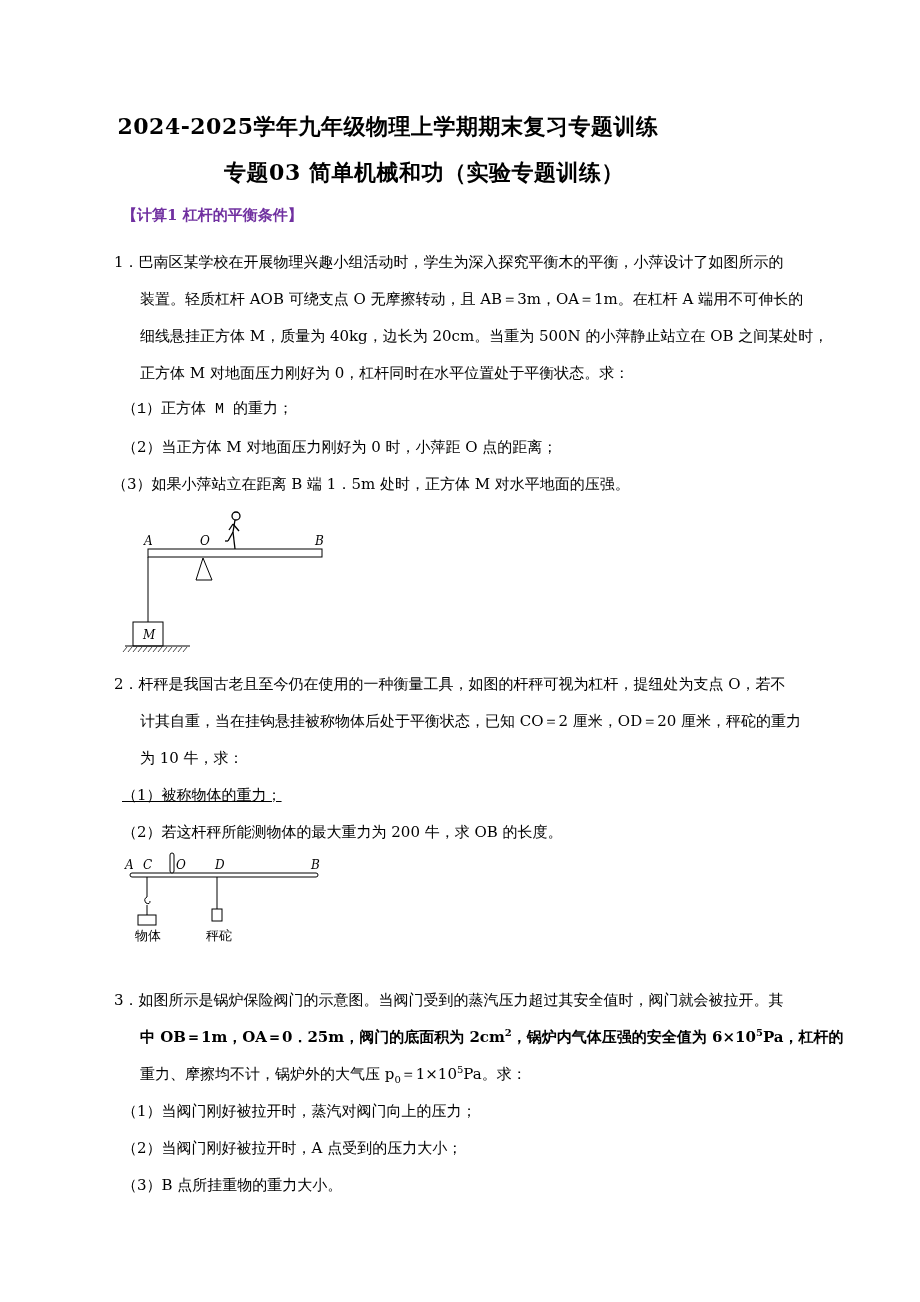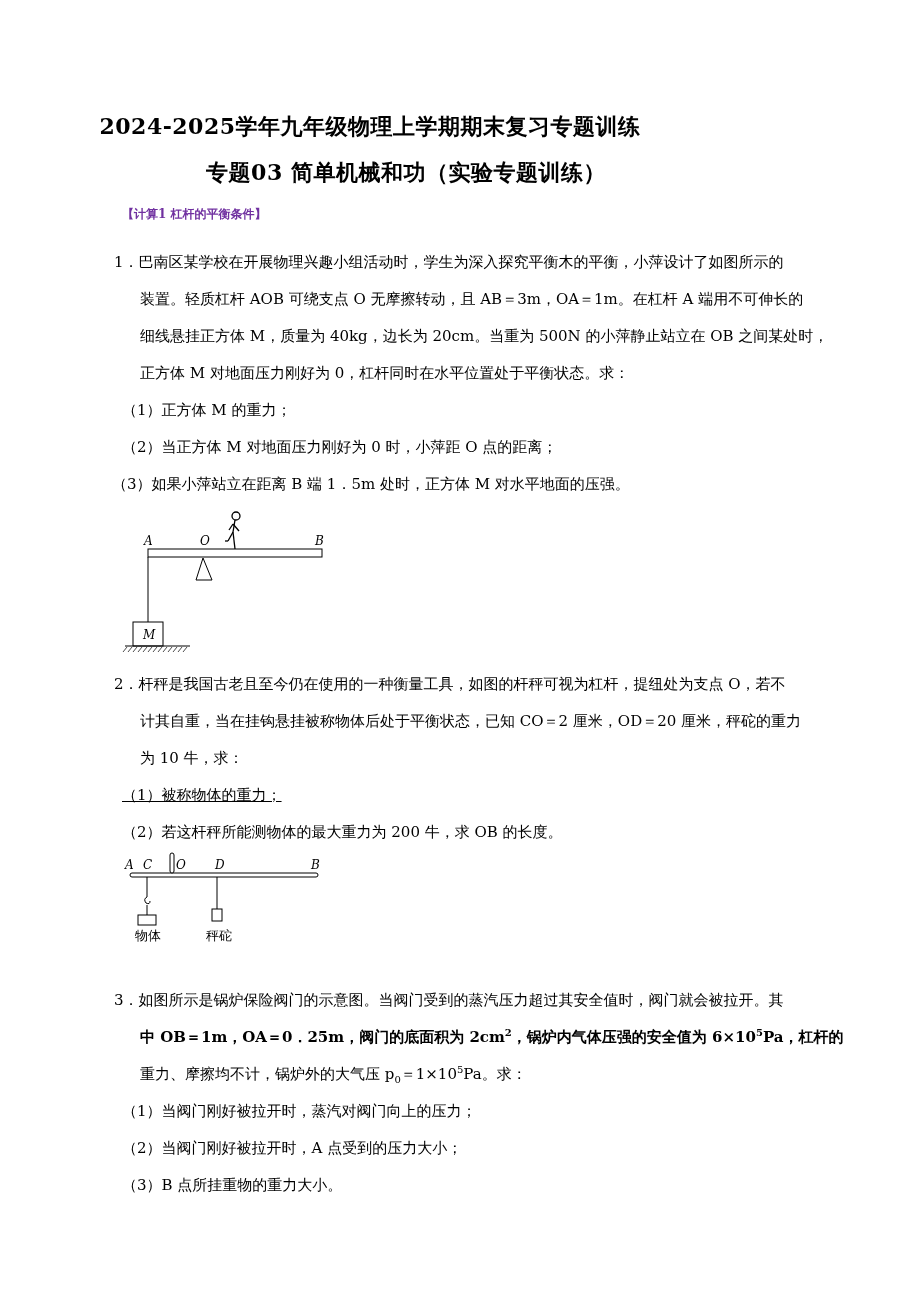--- a/index.html
+++ b/index.html
@@ -1,43 +1,43 @@
 <!DOCTYPE html>
 <html><head>
 <meta charset="utf-8">
 <style>
   html, body { margin: 0; padding: 0; background: #ffffff; }
   body { width: 920px; height: 1302px; position: relative; overflow: hidden;
          font-family: "DejaVu Serif", "Liberation Serif", serif; color: #000; }
   .title { position: absolute; left: 0; width: 740px; text-align: center;
-           font-weight: bold; font-size: 22px; letter-spacing: 0.5px; }
+           font-weight: bold; font-size: 22px; letter-spacing: 0.5px; padding-left: 18px; }
   #t1 { top: 112px; }
   #t2 { top: 158px; margin-left: 36px; }
   .section { position: absolute; left: 122px; top: 206px; color: #7030a0;
-             font-size: 12px; font-weight: bold; }
+             font-size: 15px; font-weight: bold; }
   .p { position: absolute; font-size: 15px; white-space: nowrap; line-height: 20px; }
   sup { font-size: 10px; vertical-align: top; position: relative; top: -4px; }
   sub { font-size: 10px; }
   svg { position: absolute; }
   .lbl { font-family: "DejaVu Serif", serif; font-style: italic; font-size: 12px; }
   .cnl { font-family: "DejaVu Sans", sans-serif; font-size: 13px; }
 </style>
 </head>
 <body>
 
 <div id="t1" class="title">2024-2025学年九年级物理上学期期末复习专题训练</div>
 <div id="t2" class="title">专题03 简单机械和功（实验专题训练）</div>
 <div class="section">【计算1 杠杆的平衡条件】</div>
 
 <div>
   <div class="p" style="left:114px;top:252px;"><span>1．</span><span>巴南区某学校在开展物理兴趣小组活动时，学生为深入探究平衡木的平衡，小萍设计了如图所示的</span></div>
   <div class="p" style="left:140px;top:289px;">装置。轻质杠杆 AOB 可绕支点 O 无摩擦转动，且 AB＝3m，OA＝1m。在杠杆 A 端用不可伸长的</div>
   <div class="p" style="left:140px;top:326px;">细线悬挂正方体 M，质量为 40kg，边长为 20cm。当重为 500N 的小萍静止站立在 OB 之间某处时，</div>
   <div class="p" style="left:140px;top:363px;">正方体 M 对地面压力刚好为 0，杠杆同时在水平位置处于平衡状态。求：</div>
-  <div class="p" style="left:122px;top:400px;">（1）正方体 M 的重力；</div>
+  <div class="p" style="left:122px;top:400px;font-family:Liberation Mono, monospace;">（1）正方体 M 的重力；</div>
   <div class="p" style="left:122px;top:437px;">（2）当正方体 M 对地面压力刚好为 0 时，小萍距 O 点的距离；</div>
   <div class="p" style="left:112px;top:474px;">（3）如果小萍站立在距离 B 端 1．5m 处时，正方体 M 对水平地面的压强。</div>
 
   <svg style="left:115px;top:500px;" width="220" height="165" viewBox="0 0 220 165">
     <rect x="33" y="49" width="174" height="8" fill="#fff" stroke="#000" stroke-width="1"></rect>
     <polygon points="88,58 81,80 97,80" fill="#fff" stroke="#000" stroke-width="1"></polygon>
     <line x1="33" y1="57" x2="33" y2="122" stroke="#000" stroke-width="1"></line>
     <rect x="18" y="122" width="30" height="24" fill="#fff" stroke="#000" stroke-width="1"></rect>
     <line x1="10" y1="146" x2="75" y2="146" stroke="#000" stroke-width="1.2"></line>
     <g stroke="#000" stroke-width="0.7">

